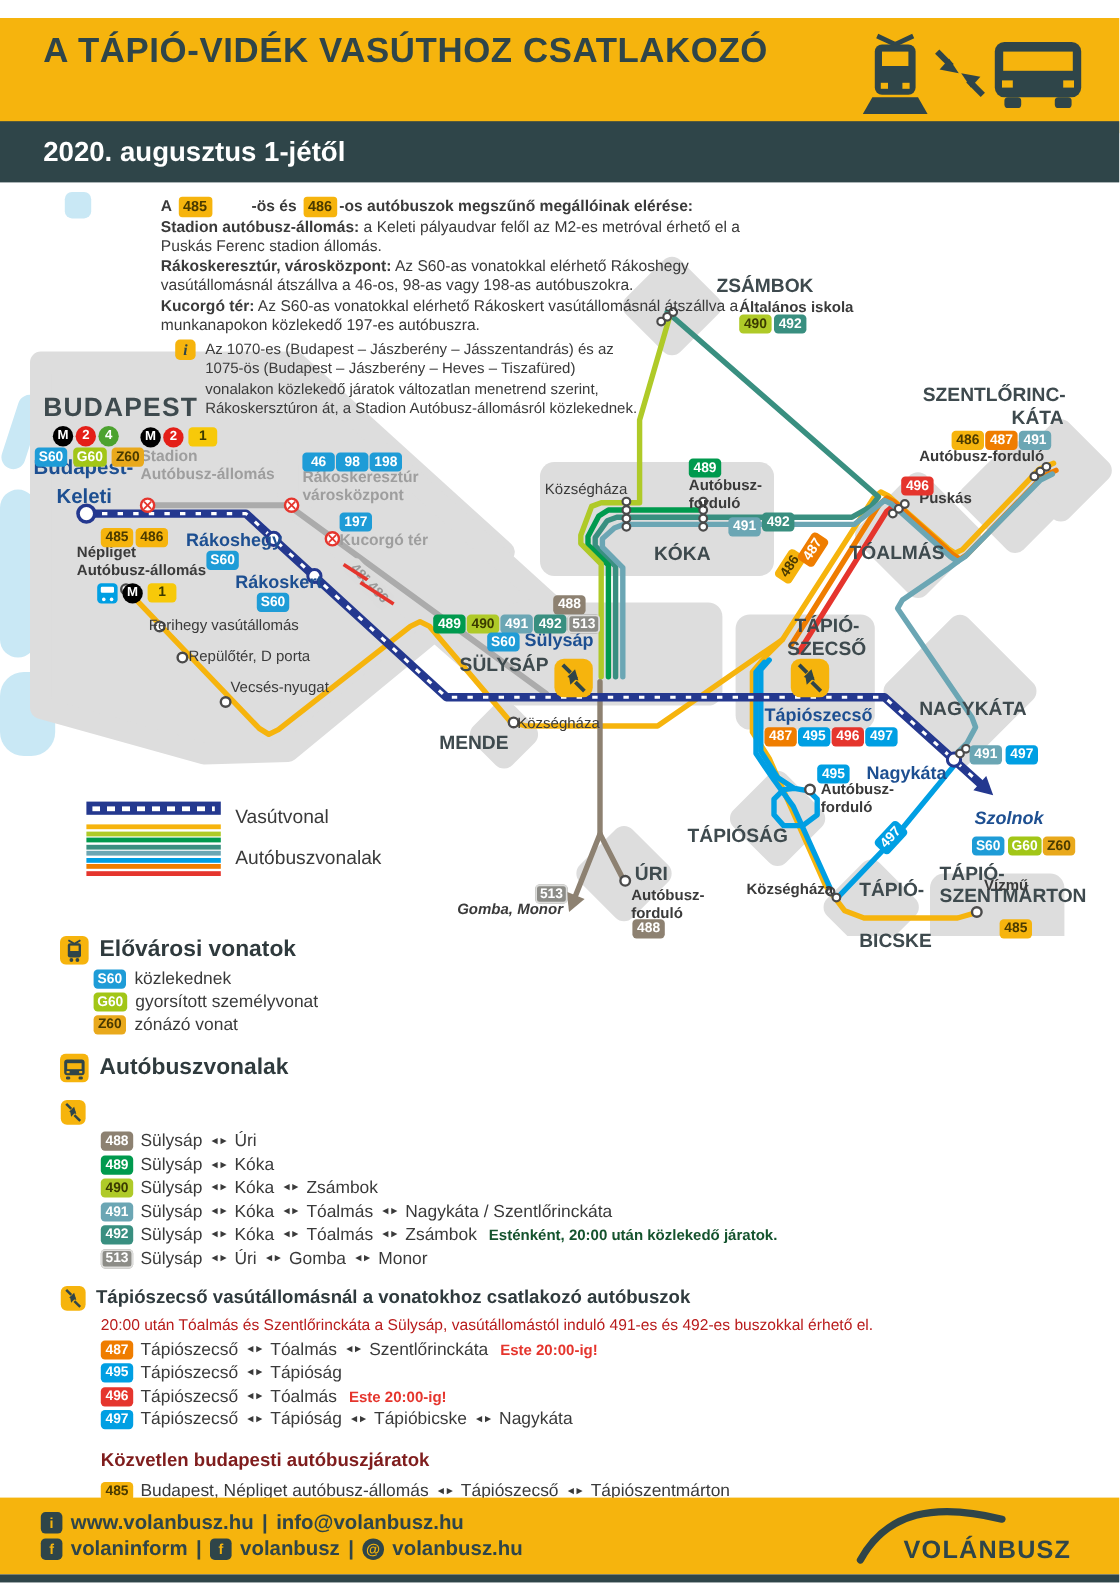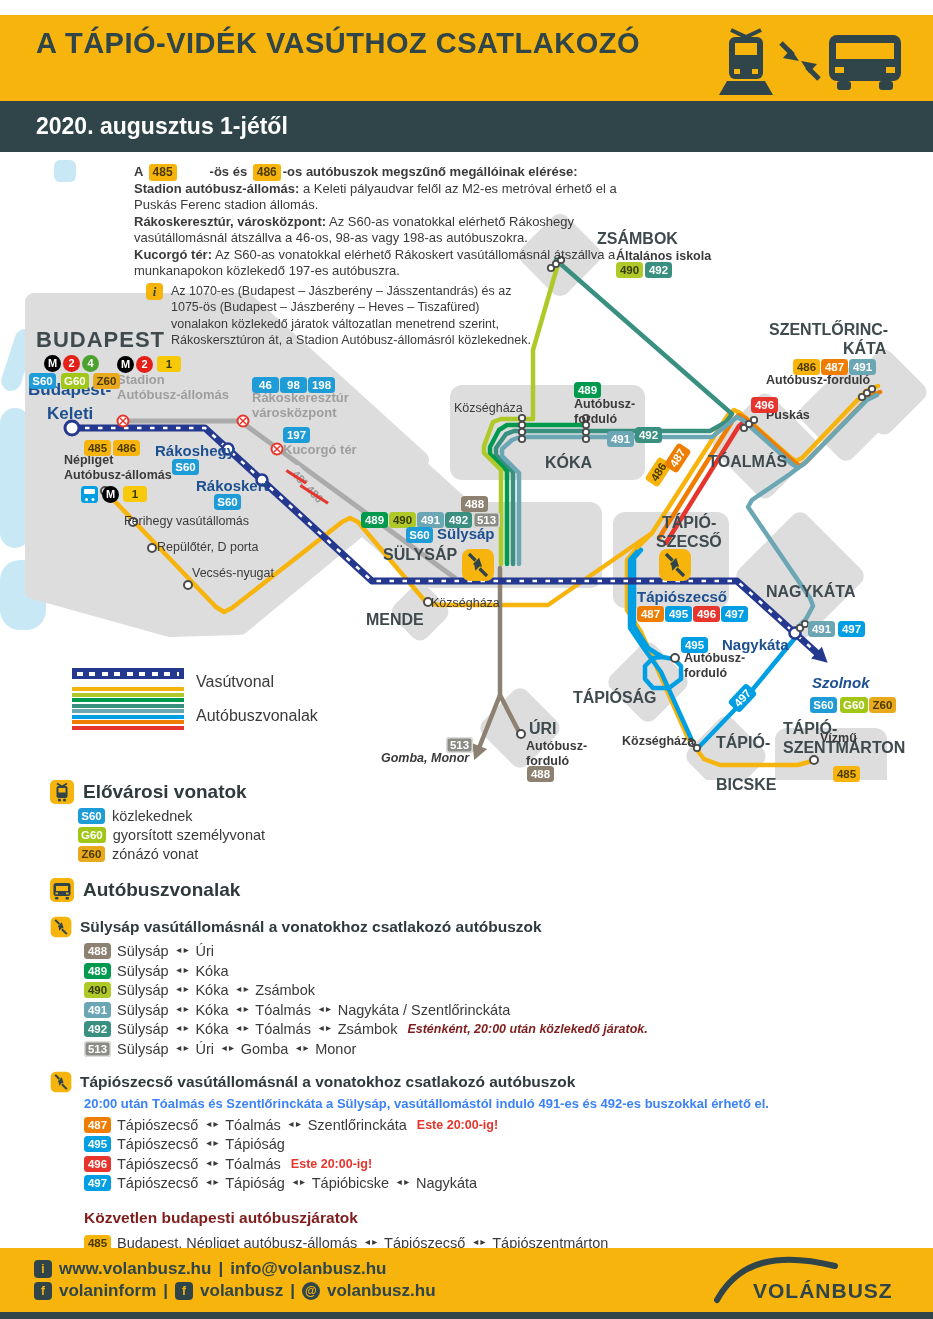--- a/index.html
+++ b/index.html
@@ -48,23 +48,23 @@
   .content{position:absolute;top:780px;left:50px;width:846px;}
   .h-big{display:flex;align-items:center;gap:9px;margin:0 0 4px;}
   .h-big h2{margin:0;font-size:19px;color:#2F3A3D;}
   .trow{display:flex;align-items:center;gap:7px;margin:3px 0 0 28px;font-size:14.5px;}
   .h-sub{display:flex;align-items:center;gap:8px;margin:14px 0 5px;}
   .h-sub h3{margin:0;font-size:15.5px;color:#2F3A3D;}
   .rows .rt{display:flex;align-items:center;gap:6px;margin:0 0 3.5px 34px;font-size:14.5px;}
   .badge-inline{display:inline-block;min-width:27px;height:16px;line-height:16px;border-radius:3.5px;font-size:11.5px;
                 font-weight:bold;text-align:center;padding:0 3px;box-sizing:border-box;flex:0 0 auto;}
   .sep{font-size:8.5px;letter-spacing:-1px;position:relative;top:-1px;color:#3A3A3A;}
-  .warn{margin:-2px 0 6px 34px;font-size:13px;font-weight:bold;color:#3b82f6;}
+  .warn{margin:-2px 0 6px 34px;font-size:13px;font-weight:normal;color:#b91c1c;}
   .note{font-size:12.5px;font-weight:bold;margin-left:4px;}
-  .note.red{color:#E5352D;} .note.blue{color:#7f1d1d;font-style:italic;}
+  .note.red{color:#E5352D;} .note.blue{color:#14532d;}
   h3.plain{margin:18px 0 8px 34px;font-size:15.5px;color:#7f1d1d;}
   
   footer{position:absolute;top:1248px;left:0;right:0;height:64px;background:#F6B40D;display:flex;align-items:center;
          padding:0 24px 0 34px;box-sizing:border-box;color:#2F4549;}
   .fl{flex:1;}
   .frow{display:flex;align-items:center;gap:7px;font-size:17px;font-weight:bold;margin:2px 0;}
   .fsep{font-weight:bold;}
   .ficon{width:18px;height:18px;border-radius:4px;background:#2F4549;color:#F6B40D;font-size:12px;font-weight:bold;
          text-align:center;line-height:18px;flex:0 0 18px;}
   .ficon.round{border-radius:50%;}
@@ -383,21 +383,20 @@
       <svg width="24" height="24">
           <use href="#bss"></use>
         </svg>
       <h2>Autóbuszvonalak</h2>
     </div>
 
     <div class="h-sub">
       <svg width="22" height="22" viewBox="0 0 34 34">
           <use href="#xfer"></use>
         </svg>
-      <h3>Sülysáp vasútállomásnál a vonatokhoz csatlakozó autóbuszok</h3>
     </div>
     <div id="sulysap-rows" class="rows">
         <div class="rt">
           <div class="badge-inline" style="background: rgb(141, 129, 113); color: rgb(255, 255, 255);">488</div>
           <span>Sülysáp</span>
           <span class="sep">◄►</span>
           <span>Úri</span>
         </div>
         <div class="rt">
           <div class="badge-inline" style="background: rgb(0, 154, 78); color: rgb(255, 255, 255);">489</div>

